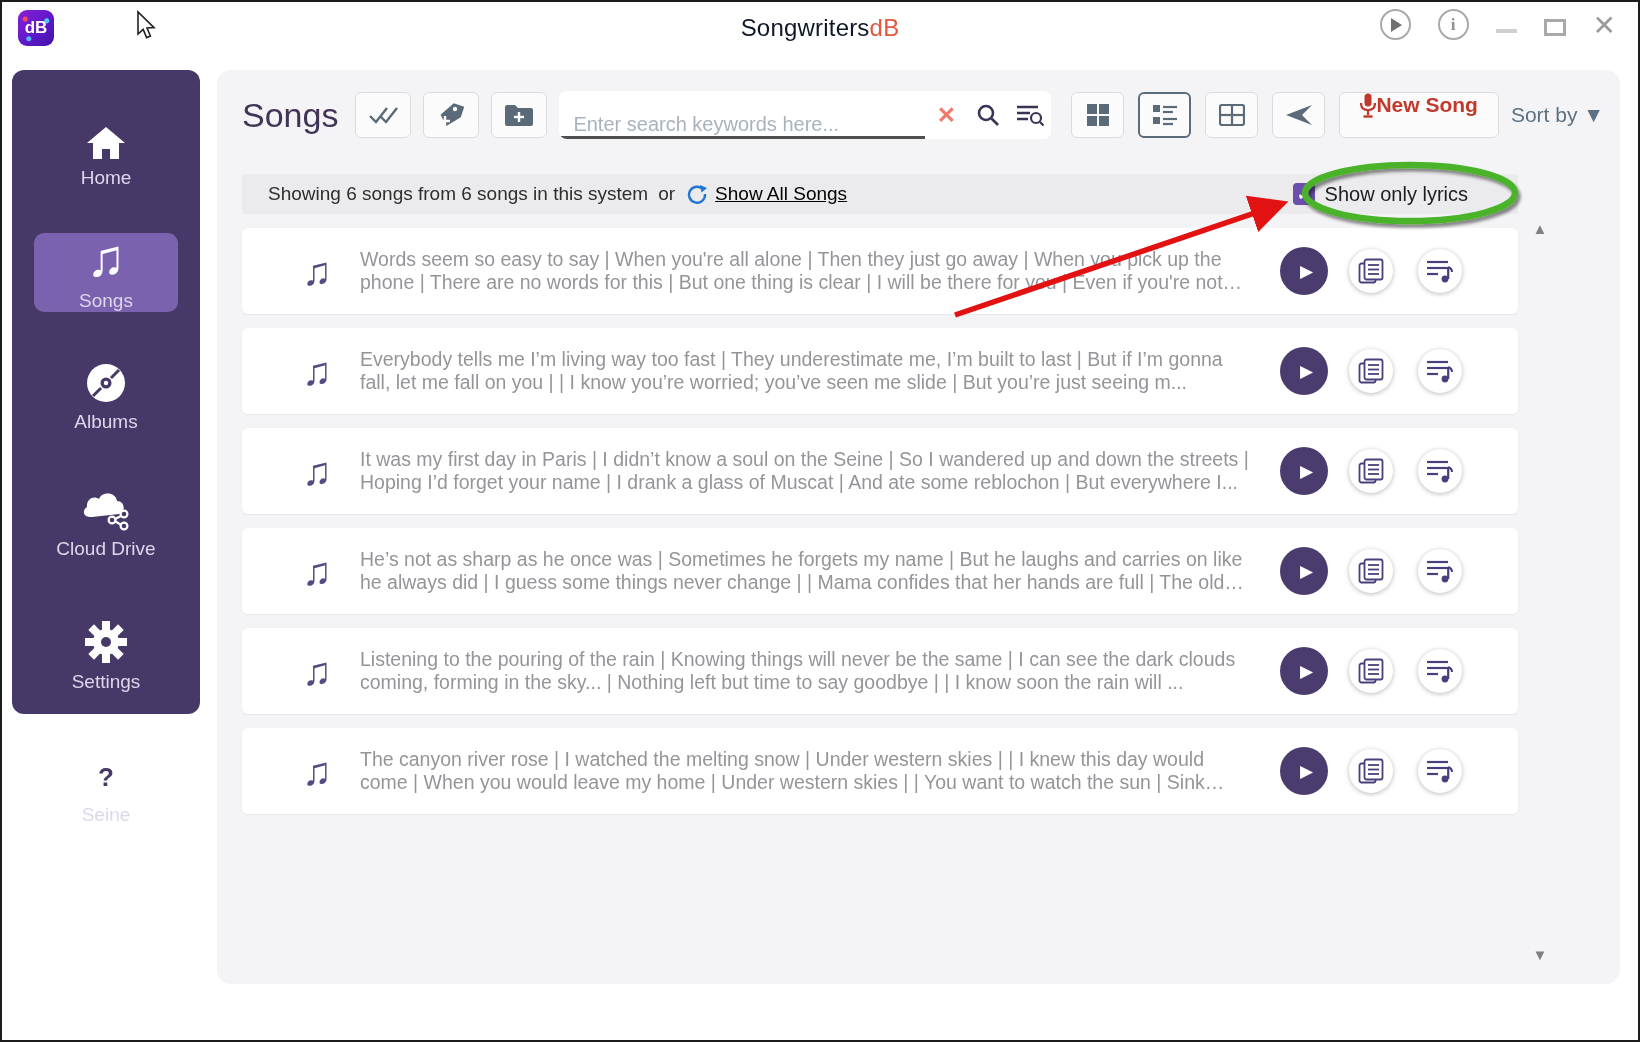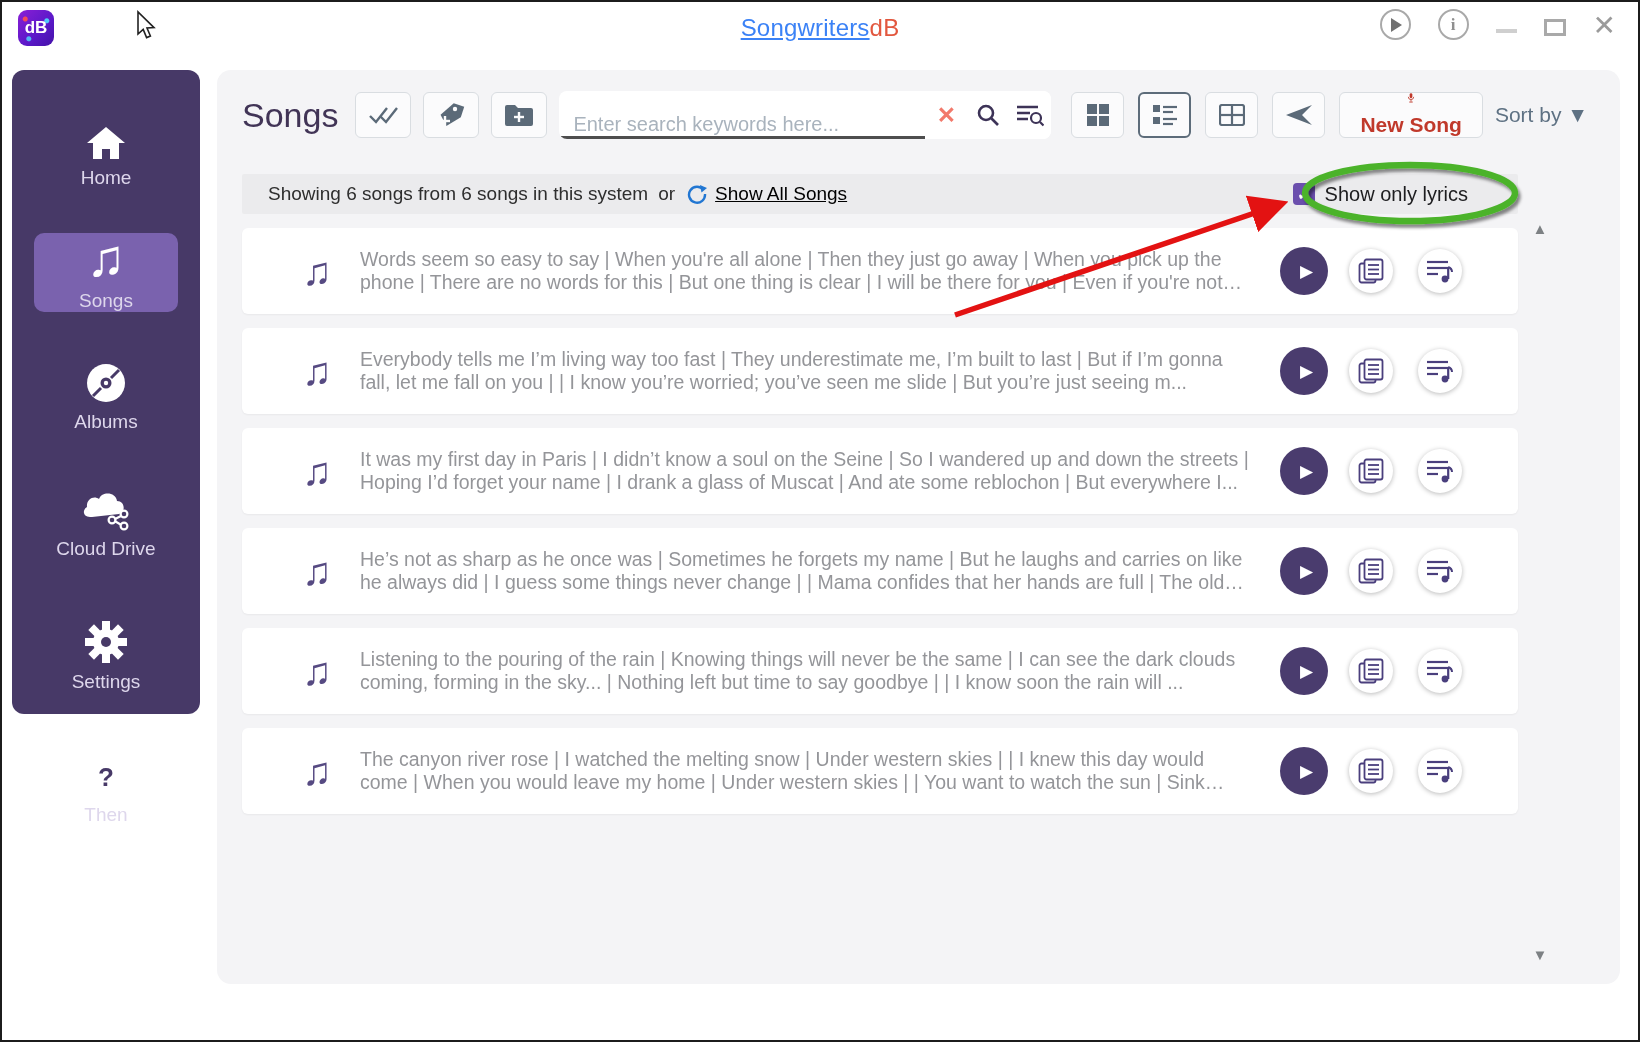--- a/index.html
+++ b/index.html
@@ -21,21 +21,21 @@
       radial-gradient(circle at 80% 30%, rgba(80,220,255,.9) 0 2px, transparent 3px),
       radial-gradient(circle at 30% 80%, rgba(80,220,255,.8) 0 2px, transparent 3px),
       linear-gradient(135deg, #8a1fd6 0%, #5a18c8 60%, #4412a8 100%);
     color: #fff; font-weight: bold; font-size: 17px;
     display: flex; align-items: center; justify-content: center;
   }
   .win-title {
     position: absolute; left: 50%; top: 12px; transform: translateX(-50%);
     font-size: 24px; letter-spacing: .2px;
   }
-  .win-title .t1 { color: #3b82f6; text-decoration: underline; }
+  .win-title .t1 { color: #0f172a; }
   .win-title .t2 { color: #e2573e; }
   .win-controls { position: absolute; right: 22px; top: 7px; display: flex; align-items: center; gap: 27px; }
   .wc-circle {
     width: 31px; height: 31px; border: 2px solid #a9a9a9; border-radius: 50%;
     display: flex; align-items: center; justify-content: center; background: #fff; cursor: default;
   }
   .wc-play-tri { width: 0; height: 0; border-left: 11px solid #707070; border-top: 7px solid transparent; border-bottom: 7px solid transparent; margin-left: 3px; }
   .wc-info { color: #8f8f8f; font-size: 17px; font-weight: bold; font-family: "Liberation Serif", serif; }
   .wc-min { width: 21px; height: 4px; background: #cfcfcf; margin-top: 12px; }
   .wc-max { width: 22px; height: 17px; border: 3px solid #a9a9a9; margin-top: 5px; }
@@ -88,21 +88,21 @@
   .search-input::placeholder { color: #a9b3bd; }
   .search-icon-btn { width: 42px; height: 100%; display: flex; align-items: center; justify-content: center; cursor: pointer; background: #fff; border: none; }
   .clear-x { color: #f2796b; font-size: 23px; font-weight: bold; }
   .view-btn {
     width: 53px; height: 46px; background: #fbfbfc; border: 1px solid #d9dde1; border-radius: 6px;
     display: flex; align-items: center; justify-content: center; margin-right: 14px; cursor: pointer;
   }
   .view-btn.selected { border: 2px solid #5d6c7a; }
   .new-song-btn {
     height: 46px; background: #fbfbfc; border: 1px solid #d9dde1; border-radius: 6px;
-    display: flex; align-items: center; gap: 10px; padding: 0 20px; cursor: pointer; margin-right: 12px; flex-direction: column;
+    display: flex; align-items: flex-start; gap: 0; padding: 0 20px; cursor: pointer; margin-right: 12px;
   }
   .new-song-btn .ns-lbl { color: #c0392b; font-size: 21px; font-weight: 600; }
   .sort-by { color: #5e7183; font-size: 21px; cursor: pointer; white-space: nowrap; }
 
   
   .status-band {
     position: absolute; top: 104px; left: 25px; width: 1276px; height: 40px;
     background: #ebebed; border-radius: 2px;
     display: flex; align-items: center; padding: 0 26px; font-size: 19px; color: #2e2e2e;
   }
@@ -227,21 +227,21 @@
       </g>
       <circle r="5" fill="#473967"></circle>
     </svg>
     <span class="lbl">Settings</span>
   </div>
 
   <div class="side-item side-help">
     <div class="help-circle">
         <span>?</span>
       </div>
-    <span class="lbl">Then</span>
+    <span class="lbl">Seine</span>
   </div>
 
   <div class="volume">
     <svg width="16" height="20" viewBox="0 0 16 20">
       <polygon points="0,7 5,7 14,0 14,20 5,13 0,13" fill="#fff"></polygon>
     </svg>
     <div class="vol-track">
       <div class="vol-knob" style="left: 86%;"></div>
     </div>
     <svg width="22" height="22" viewBox="0 0 22 22">

